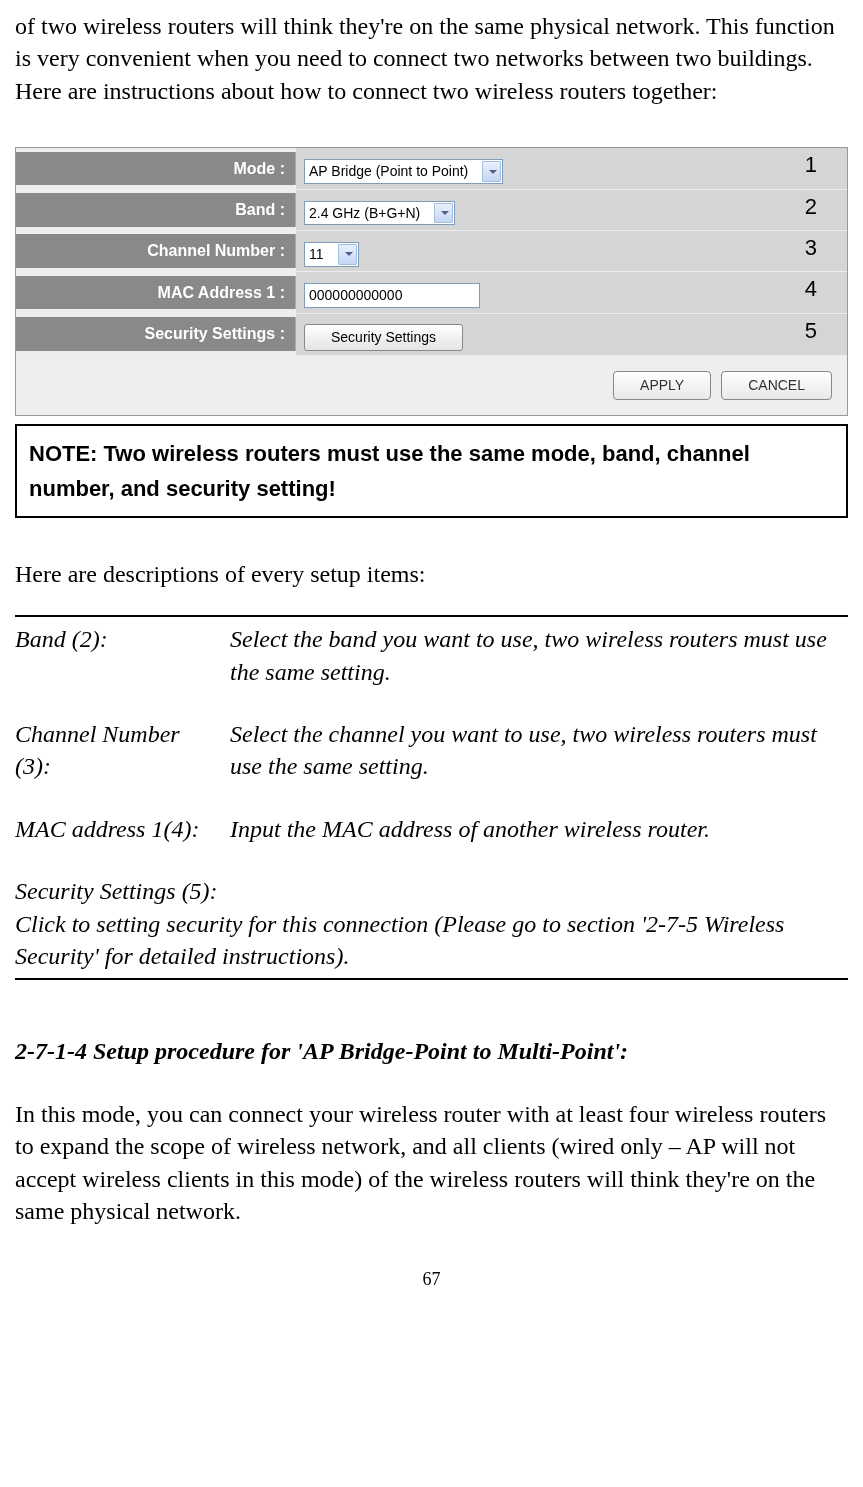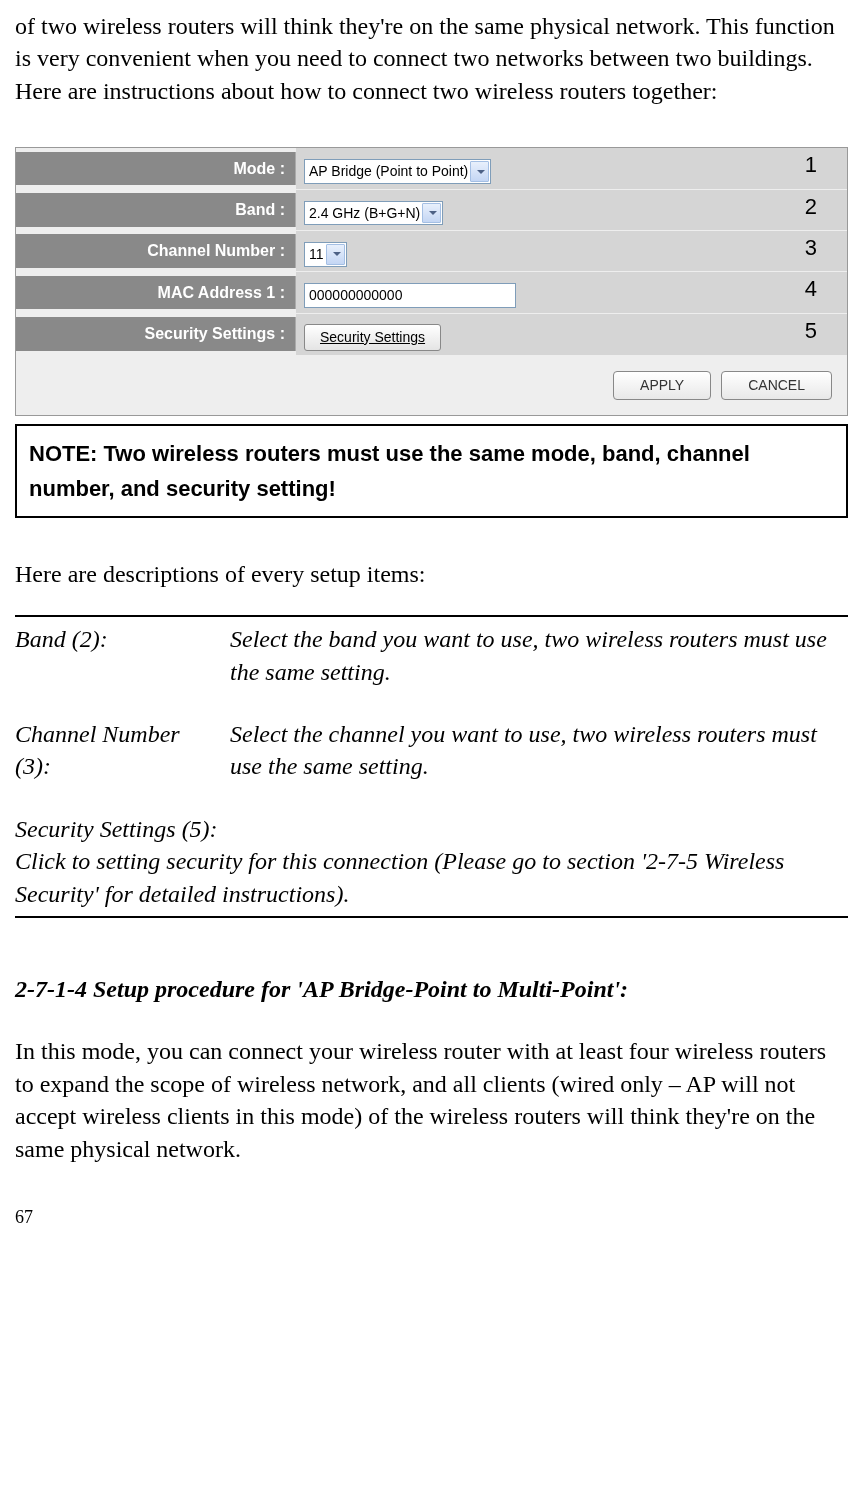--- a/index.html
+++ b/index.html
@@ -39,21 +39,21 @@
       background: #d5d5d5;
       flex: 1;
       padding: 4px 8px;
     }
     .fake-select {
       display: inline-block;
       background: #fff;
       border: 1px solid #7f9db9;
       font-family: Arial, sans-serif;
       font-size: 14px;
-      padding: 2px 22px 2px 4px;
+      padding: 2px 34px 2px 4px;
       position: relative;
       color: #000;
     }
     .fake-select::after {
       content: '';
       position: absolute;
       right: 1px;
       top: 1px;
       bottom: 1px;
       width: 17px;
@@ -73,33 +73,32 @@
       border-top: 4px solid #4d6185;
       z-index: 2;
     }
     .fake-input {
       display: inline-block;
       background: #fff;
       border: 1px solid #7f9db9;
       font-family: Arial, sans-serif;
       font-size: 14px;
       padding: 2px 4px;
-      width: 212px;
+      width: 176px;
       color: #000;
     }
     .fake-button {
       display: inline-block;
       background: linear-gradient(#fff, #e4e4e4);
       border: 1px solid #888;
       border-radius: 3px;
       font-family: Arial, sans-serif;
       font-size: 14px;
-      padding: 3px 15px;
-      color: #000;
-      text-decoration: underline;
+      padding: 3px 26px;
+      color: #000;
     }
     .callout-num {
       position: absolute;
       right: 30px;
       top: 2px;
       font-family: Arial, sans-serif;
       font-size: 22px;
       color: #000;
     }
     .action-row {
@@ -135,20 +134,21 @@
       padding: 6px 0;
       margin-bottom: 55px;
     }
     .desc-row { display: flex; margin-bottom: 30px; }
     .desc-row:last-child { margin-bottom: 0; flex-direction: column; }
     .desc-term { width: 215px; flex-shrink: 0; padding-right: 10px; }
     .desc-def { flex: 1; }
     .section-heading { font-weight: bold; font-style: italic; margin-bottom: 30px; }
     .section-body { margin-bottom: 40px; }
     .page-num {
+      text-align: center;
       font-size: 18px;
       margin-top: 30px;
     }
   </style>
 </head>
 <body>
 
 <p class="intro-text">of two wireless routers will think they're on the same physical network. This function is very convenient when you need to connect two networks between two buildings. Here are instructions about how to connect two wireless routers together:</p>
 
 <div class="config-panel">
@@ -193,20 +193,24 @@
   <div id="desc-rows">
       <div class="desc-row">
         <div class="desc-term">Band (2):</div>
         <div class="desc-def">Select the band you want to use, two wireless routers must use the same setting.</div>
       </div>
       <div class="desc-row">
         <div class="desc-term">Channel Number (3):</div>
         <div class="desc-def">Select the channel you want to use, two wireless routers must use the same setting.</div>
       </div>
       <div class="desc-row">
+        <div class="desc-term">MAC address 1(4):</div>
+        <div class="desc-def">Input the MAC address of another wireless router.</div>
+      </div>
+      <div class="desc-row">
         <div class="desc-term">Security Settings (5):</div>
         <div class="desc-def">Click to setting security for this connection (Please go to section '2-7-5 Wireless Security' for detailed instructions).</div>
       </div>
     </div>
 </div>
 
 <p class="section-heading">2-7-1-4 Setup procedure for 'AP Bridge-Point to Multi-Point':</p>
 <p class="section-body">In this mode, you can connect your wireless router with at least four wireless routers to expand the scope of wireless network, and all clients (wired only – AP will not accept wireless clients in this mode) of the wireless routers will think they're on the same physical network.</p>
 
 <p class="page-num">67</p>

